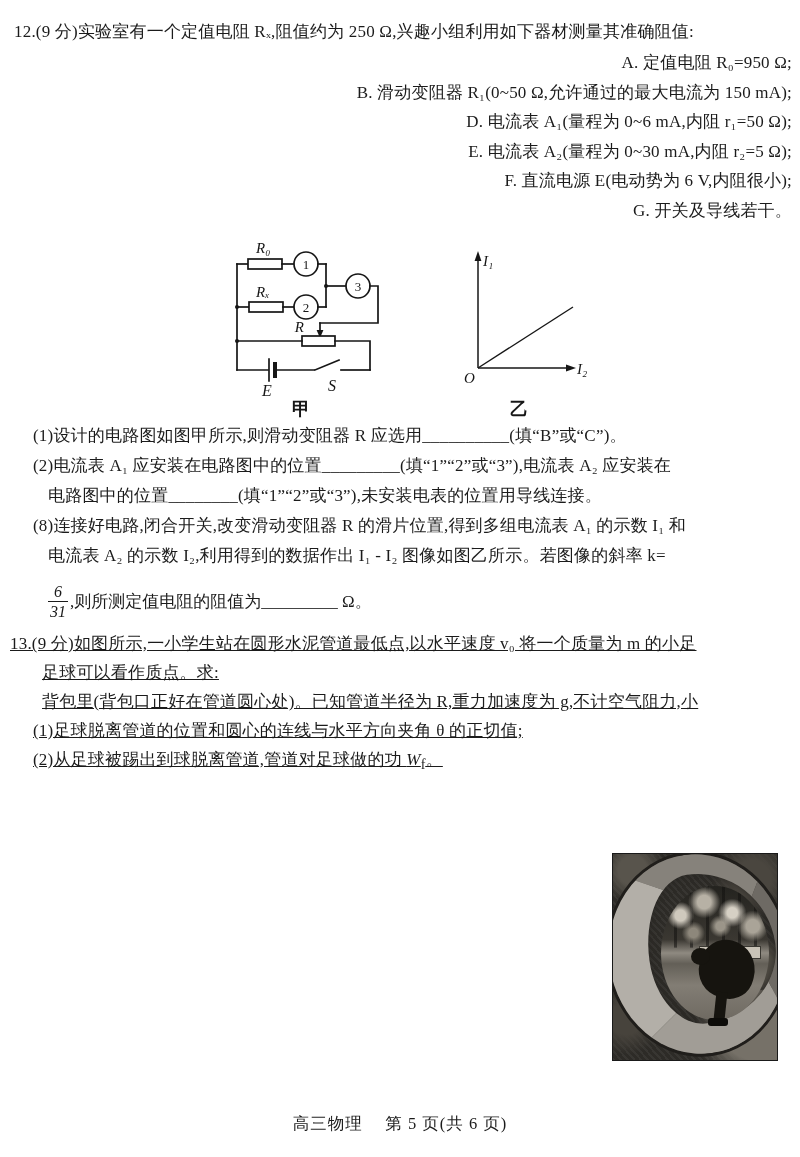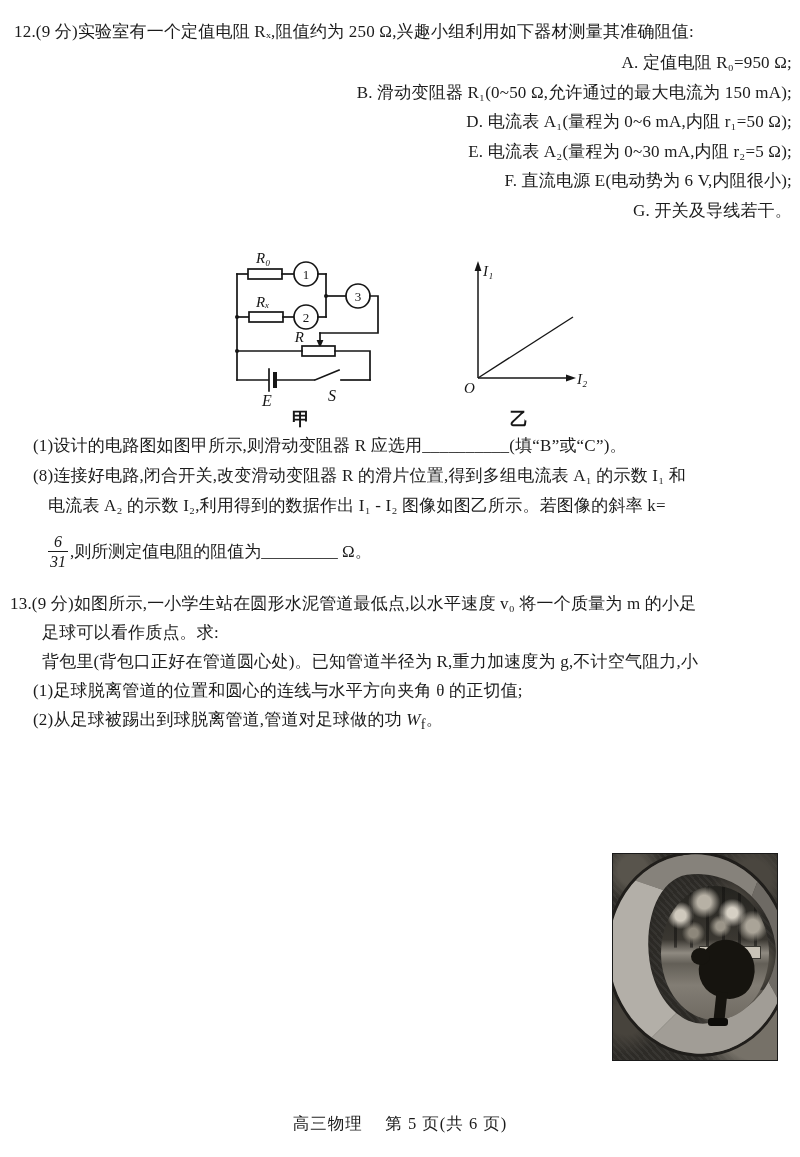--- a/index.html
+++ b/index.html
@@ -7,35 +7,35 @@
   body {
     width:800px; height:1157px; position:relative; overflow:hidden;
     font-family:"Liberation Serif","DejaVu Serif",serif;
     color:#1b1b1b; font-size:17px;
   }
   .page { position:absolute; inset:0; }
   .q-header { margin:18px 8px 0 14px; line-height:28px; letter-spacing:.2px; }
   .q12-items { margin:2px 8px 0 45px; }
   .q12-items .item { line-height:29.5px; letter-spacing:.2px;text-align:right; }
 
-  .figure-row { position:relative; height:188px; margin-top:18px; }
+  .figure-row { position:relative; height:188px; margin-top:8px; }
   .figure-row svg { position:absolute; }
   svg text { font-family:"Liberation Serif","DejaVu Serif",serif; fill:#161616; }
   .var { font-style:italic; }
   .cap { font-style:normal; font-weight:bold; }
 
   .subq { margin:0 6px 0 33px; line-height:30px; letter-spacing:.2px; }
   .subq .cont { margin-left:15px; }
 
   .frac-row { display:flex; align-items:center; margin:4px 6px 0 48px; height:52px; }
   .frac { display:inline-flex; flex-direction:column; align-items:center;
           font-style:italic; font-size:16px; line-height:19px; margin-right:2px; }
   .frac .bar { width:20px; border-top:1.6px solid #1b1b1b; }
 
-  .q13 { margin-top:12px; }
+  .q13 { margin-top:2px;text-decoration:underline; }
   .q13 .line1 { margin-left:10px; }
   .q13 .lineN { margin-left:42px; }
   .q13 div { line-height:29px; letter-spacing:.2px; }
   .q13-sub { margin-left:33px; line-height:30px; }
 
   
   .photo { position:absolute; left:613px; top:854px; width:164px; height:206px;
            background:#2d2b27; overflow:hidden; outline:1px solid #1a1a1a; }
   .photo .grain { position:absolute; inset:0;
      background:
@@ -165,20 +165,24 @@
       <polygon points="121,135 111,131.6 111,138.4" fill="#161616"></polygon>
       <text class="var" x="28" y="33" font-size="15">I₁</text>
       <text class="var" x="122" y="141" font-size="15">I₂</text>
       <text class="var" x="9" y="150" font-size="15">O</text>
       <text class="cap" x="55" y="182" font-size="18">乙</text>
     </svg>
   </div>
 
   <div class="subq">(1)设计的电路图如图甲所示,则滑动变阻器 R 应选用__________(填“B”或“C”)。</div>
   <div class="subq">
+    <div>(2)电流表 A₁ 应安装在电路图中的位置_________(填“1”“2”或“3”),电流表 A₂ 应安装在</div>
+    <div class="cont">电路图中的位置________(填“1”“2”或“3”),未安装电表的位置用导线连接。</div>
+  </div>
+  <div class="subq">
     <div>(8)连接好电路,闭合开关,改变滑动变阻器 R 的滑片位置,得到多组电流表 A₁ 的示数 I₁ 和</div>
     <div class="cont">电流表 A₂ 的示数 I₂,利用得到的数据作出 I₁ - I₂ 图像如图乙所示。若图像的斜率 k=</div>
   </div>
   <div class="frac-row">
     <span class="frac">
       <span>6</span>
       <span class="bar"></span>
       <span>31</span>
     </span>
     <span>,则所测定值电阻的阻值为_________ Ω。</span>

